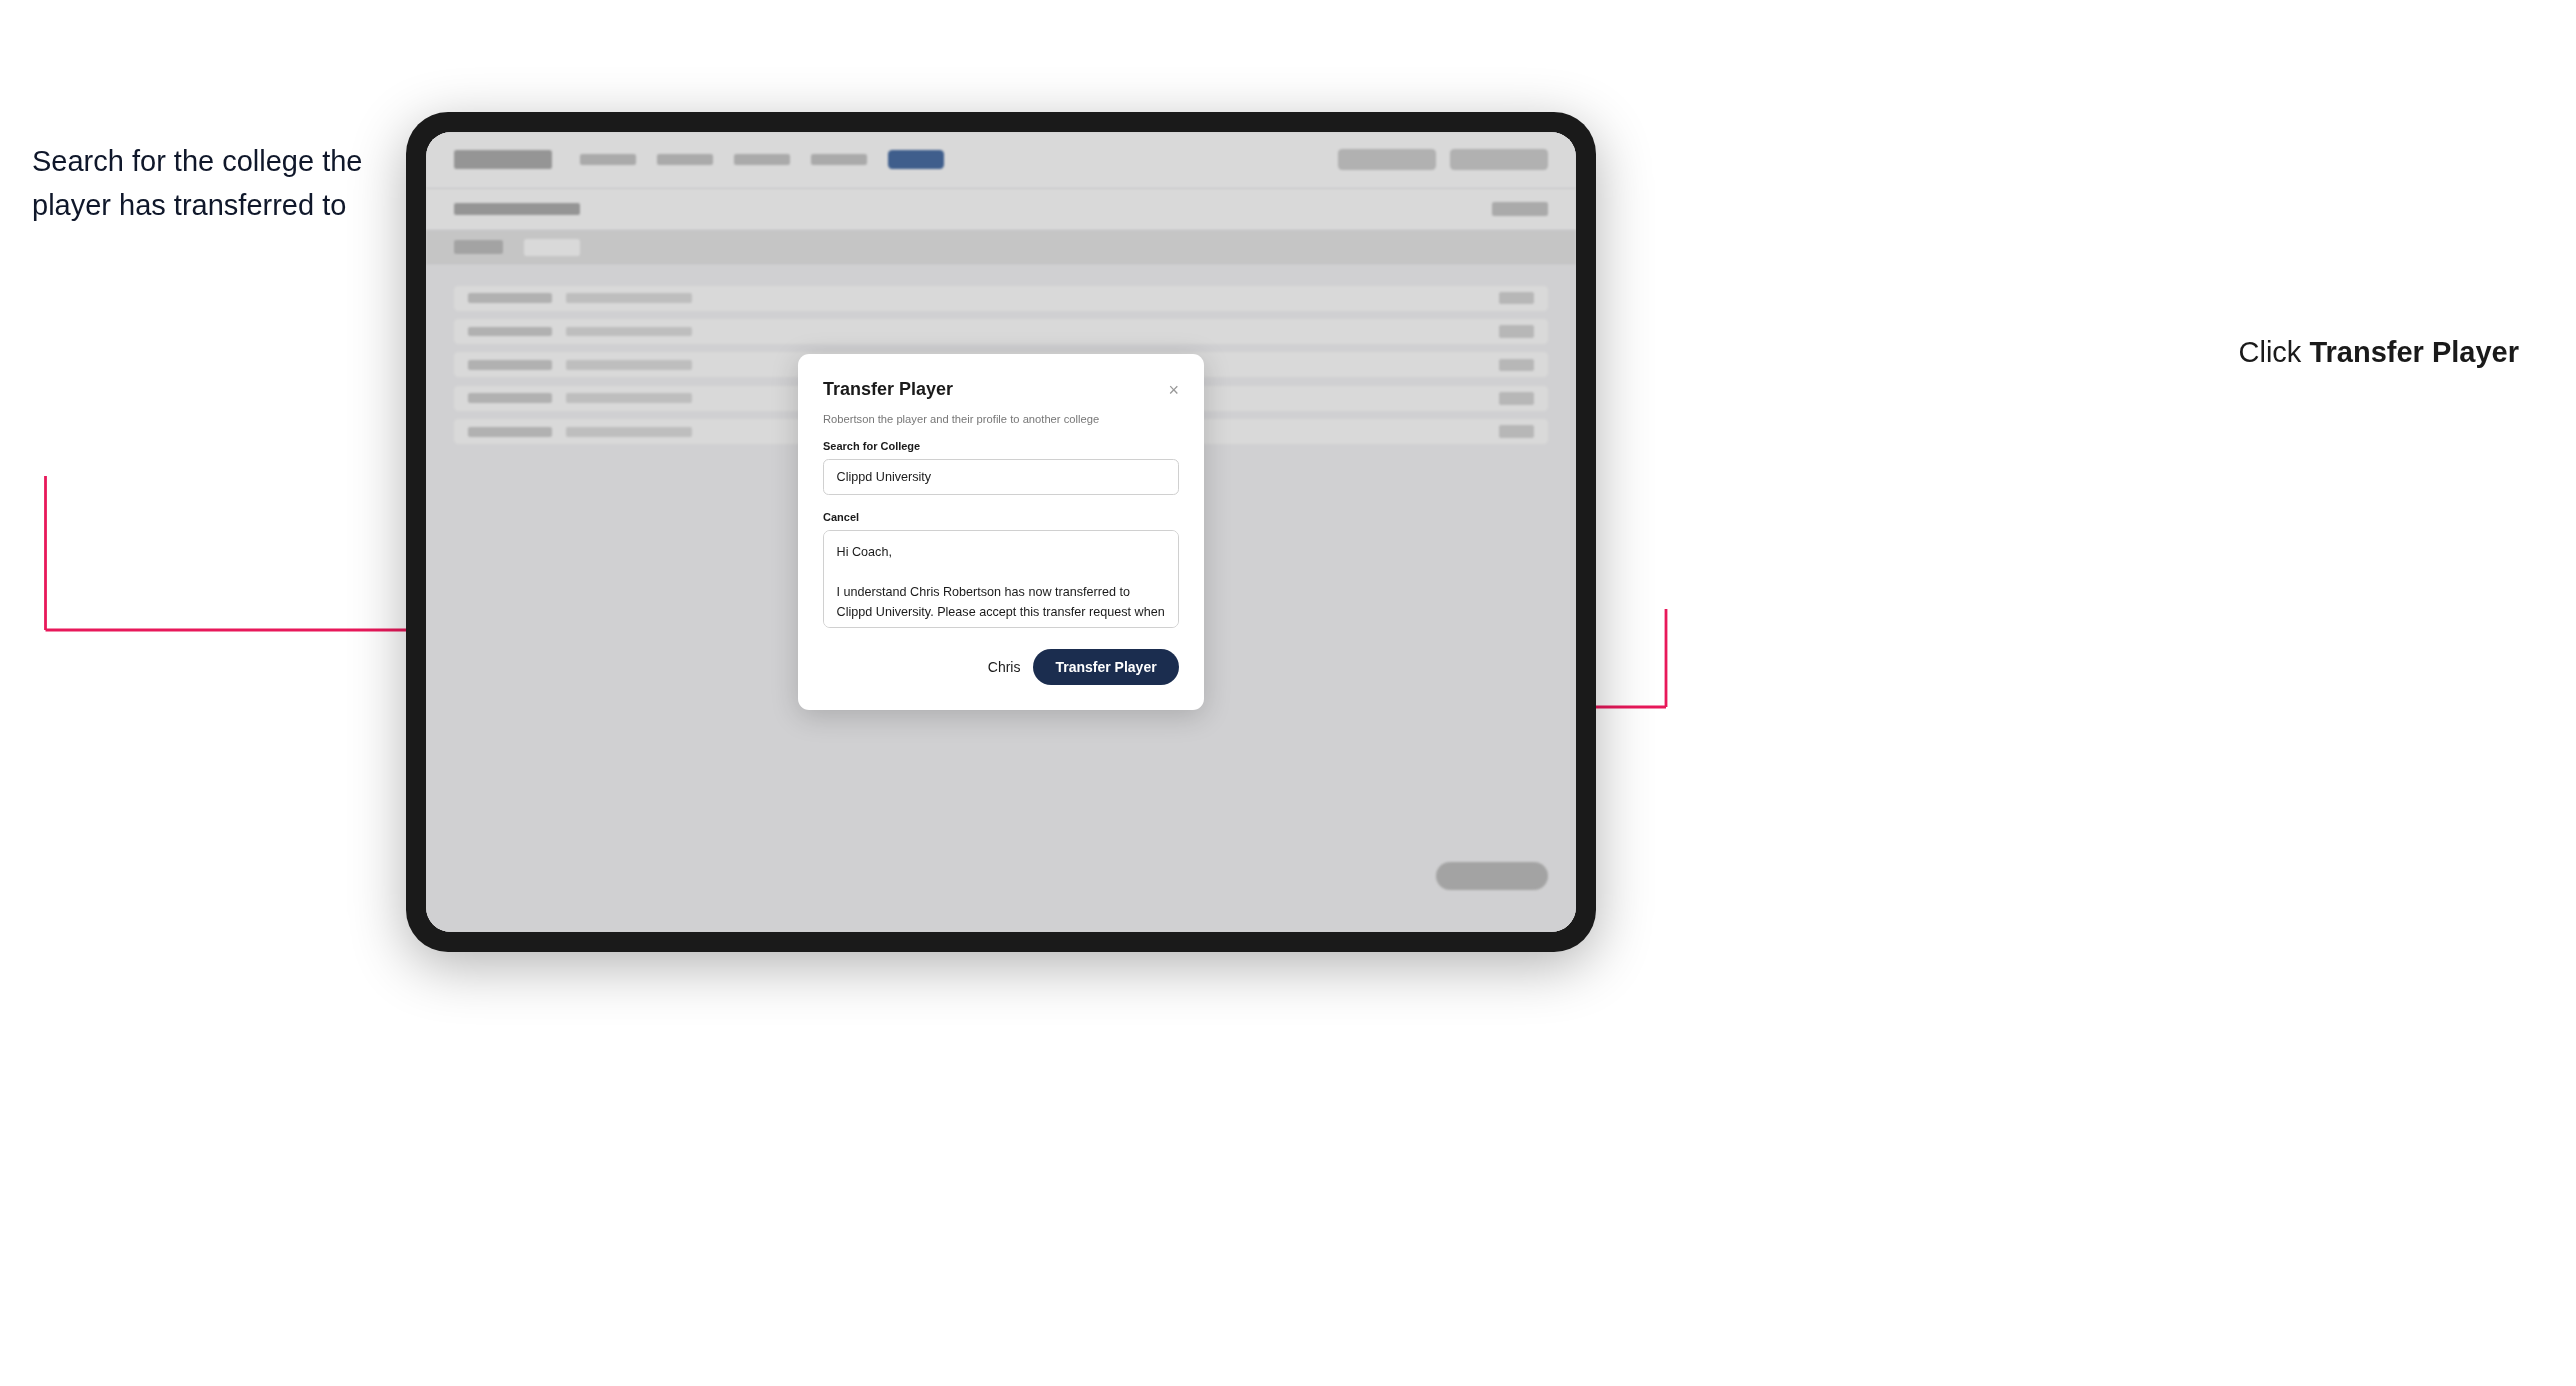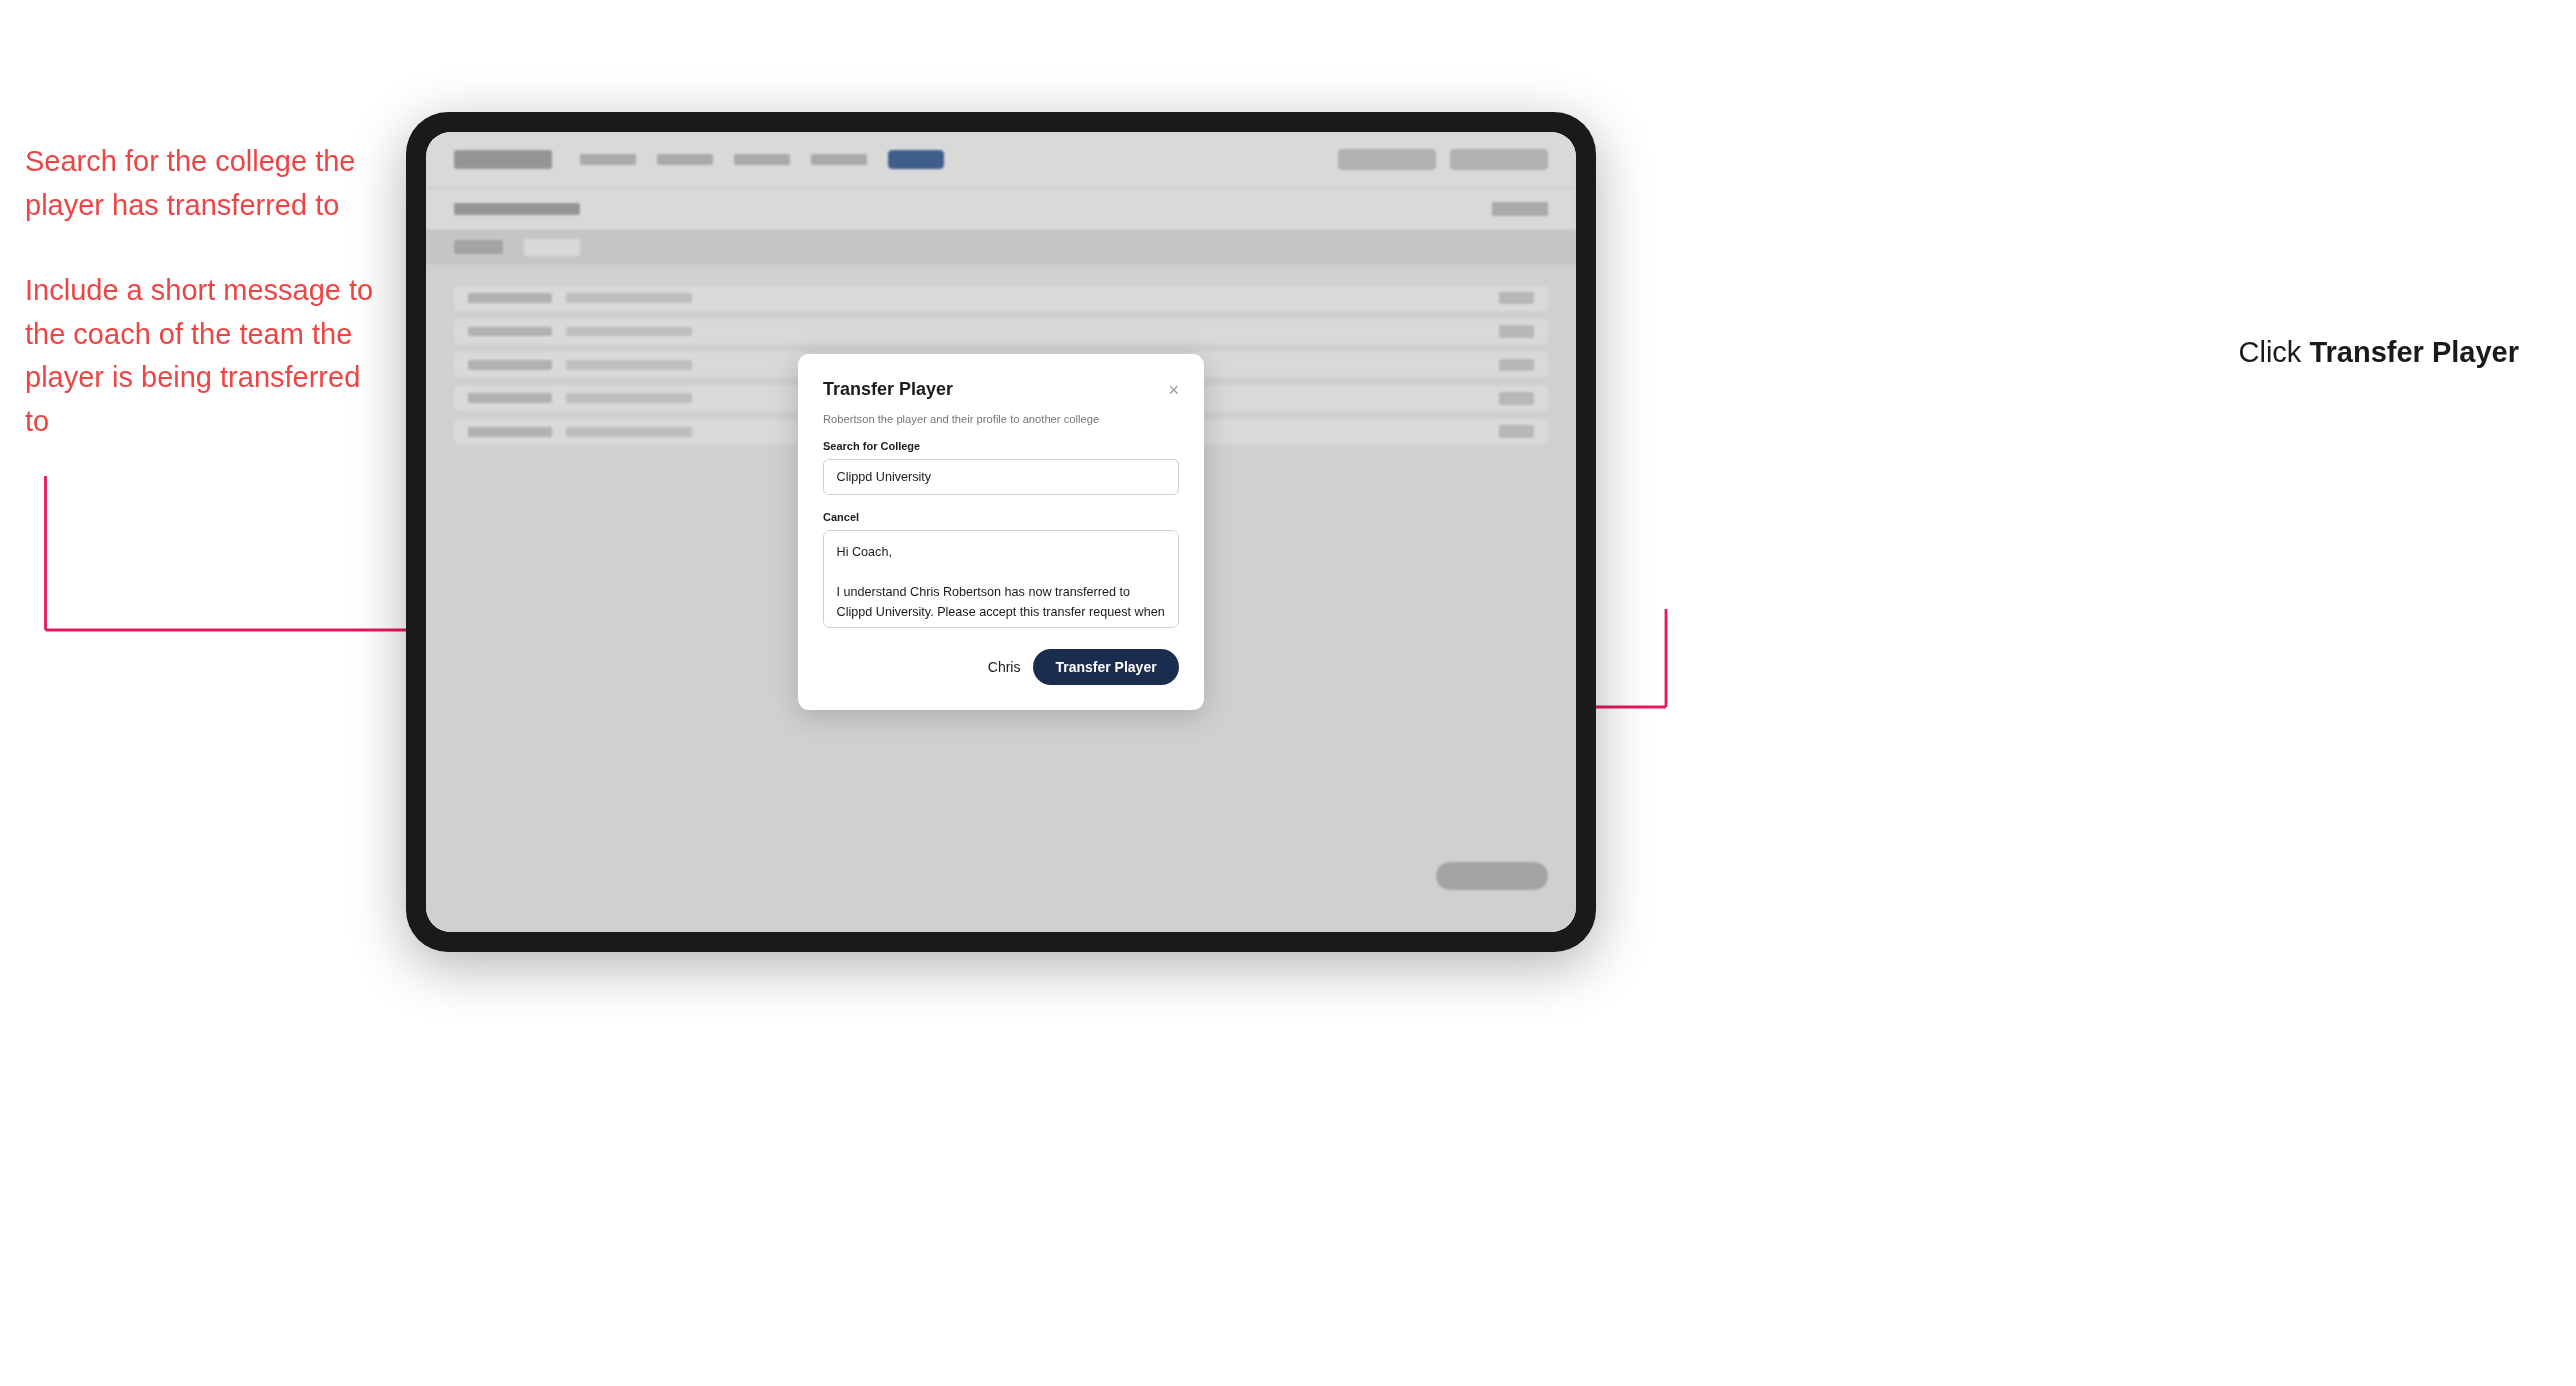--- a/index.html
+++ b/index.html
@@ -8,25 +8,25 @@
       font-family: -apple-system, BlinkMacSystemFont, 'Segoe UI', sans-serif;
       width: 2576px;
       height: 1386px;
       position: relative;
       overflow: hidden;
     }
 
     
     .annotation-left {
       position: absolute;
-      left: 25px;
+      left: 32px;
       top: 140px;
       font-size: 29px;
       line-height: 1.5;
-      color: #ef4444;
+      color: #0f172a;
       max-width: 350px;
     }
     .annotation-left p {
       margin-bottom: 42px;
     }
 
     
     .annotation-right {
       position: absolute;
       right: 57px;
@@ -383,21 +383,20 @@
       font-weight: 700;
       color: #333;
       filter: blur(0.7px);
     }
   </style>
 </head>
 <body>
 
 <div class="annotation-left">
   <p>Search for the college the player has transferred to</p>
-  <p>Include a short message to the coach of the team the player is being transferred to</p>
 </div>
 
 <div class="annotation-right">
   <span>Click </span><strong>Transfer Player</strong>
 </div>
 
 <svg class="arrows-svg" viewBox="0 0 3680 1980" width="2576" height="1386">
 
   <line x1="65" y1="680" x2="65" y2="900" stroke="#e8185a" stroke-width="4"></line>
   <line x1="65" y1="900" x2="610" y2="900" stroke="#e8185a" stroke-width="4"></line>

